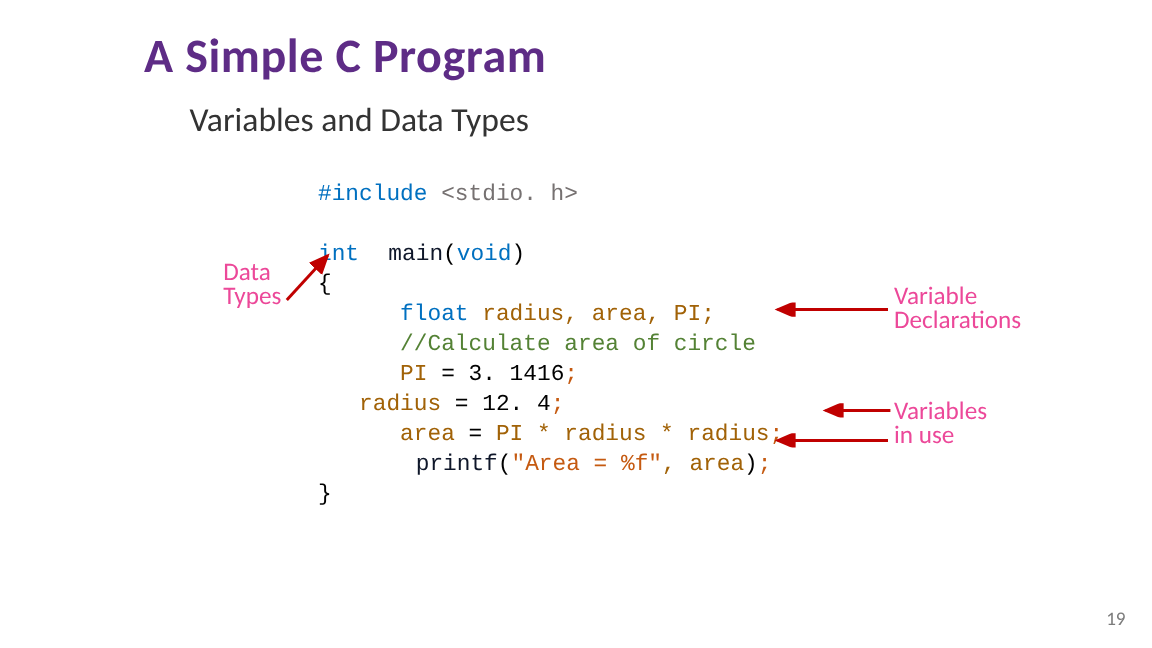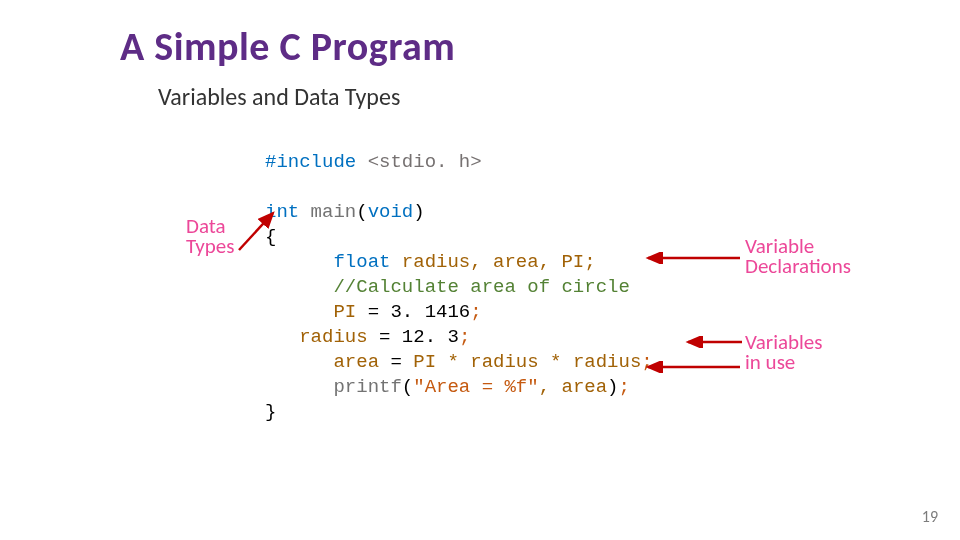--- a/index.html
+++ b/index.html
@@ -23,38 +23,38 @@
     top: 22px;
     font-size: 40px;
     font-weight: 700;
     color: #5e2c86;
     letter-spacing: 0.5px;
   }
   .subtitle {
     position: absolute;
     left: 158px;
     top: 82px;
-    font-size: 24px;
+    font-size: 28px;
     color: #333;
     font-weight: 400;
   }
   .code {
     position: absolute;
     left: 265px;
     top: 150px;
     font-family: "Courier New", Courier, monospace;
     font-size: 19px;
     line-height: 25px;
     color: #000;
     white-space: pre;
   }
   .kw-inc    { color: #0070c0; }
   .hdr       { color: #767171; }
   .kw-type   { color: #0070c0; }
-  .fn        { color: #737373; }
+  .fn        { color: #0f172a; margin-left: 13px; }
   .paren     { color: #000; }
   .var       { color: #a16207; }
   .punct     { color: #c55a11; }
   .comment   { color: #548235; }
   .num       { color: #000; }
   .op        { color: #000; }
   .str       { color: #c55a11; }
   .blk       { color: #000; }
 
   .label {
@@ -89,21 +89,21 @@
   <div class="title">A Simple C Program</div>
   <div class="subtitle">Variables and Data Types</div>
 
   <div class="code"><span class="kw-inc">#include</span> <span class="hdr">&lt;stdio. h&gt;</span>
 
 <span class="kw-type">int </span><span class="fn">main</span><span class="paren">(</span><span class="kw-type">void</span><span class="paren">)</span>
 <span class="blk">{</span>
       <span class="kw-type">float </span><span class="var">radius, area, PI;</span>
       <span class="comment">//Calculate area of circle</span>
       <span class="var">PI </span><span class="op">= </span><span class="num">3. 1416</span><span class="punct">;</span>
-   <span class="var">radius </span><span class="op">= </span><span class="num">12. 3</span><span class="punct">;</span>
+   <span class="var">radius </span><span class="op">= </span><span class="num">12. 4</span><span class="punct">;</span>
       <span class="var">area </span><span class="op">= </span><span class="var">PI * radius * radius</span><span class="punct">;</span>
       <span class="fn">printf</span><span class="paren">(</span><span class="str">"Area = %f"</span><span class="var">, </span><span class="var">area</span><span class="paren">)</span><span class="punct">;</span>
 <span class="blk">}</span></div>
 
   <div class="label label-dt">
     <span>Data</span><br>
     <span>Types</span>
   </div>
 
   <div class="label label-vu">

